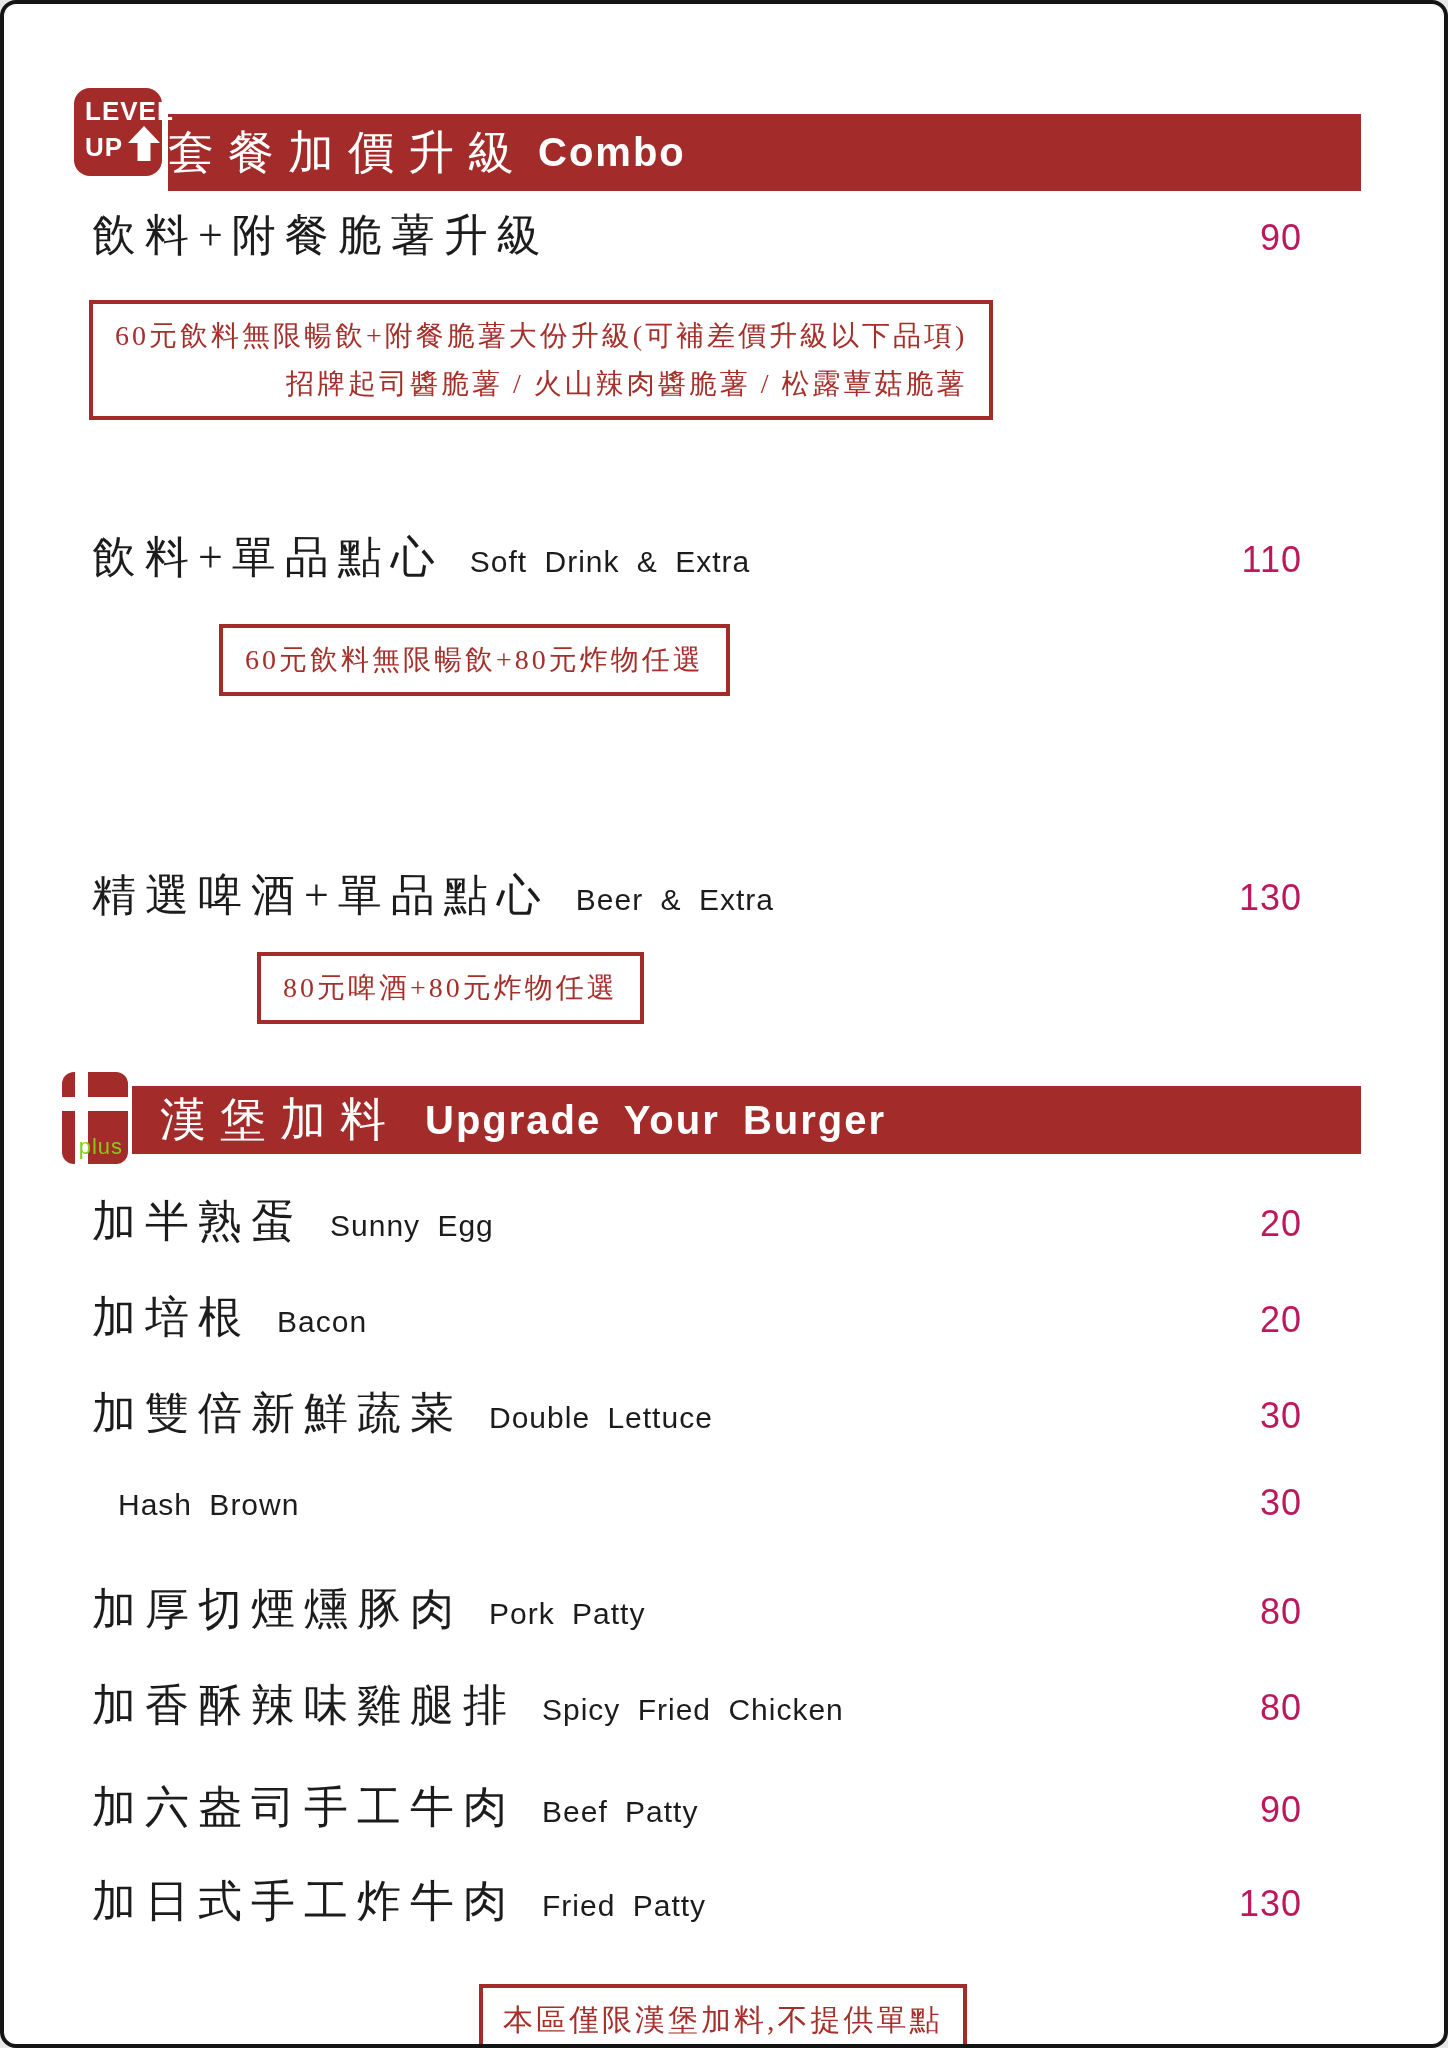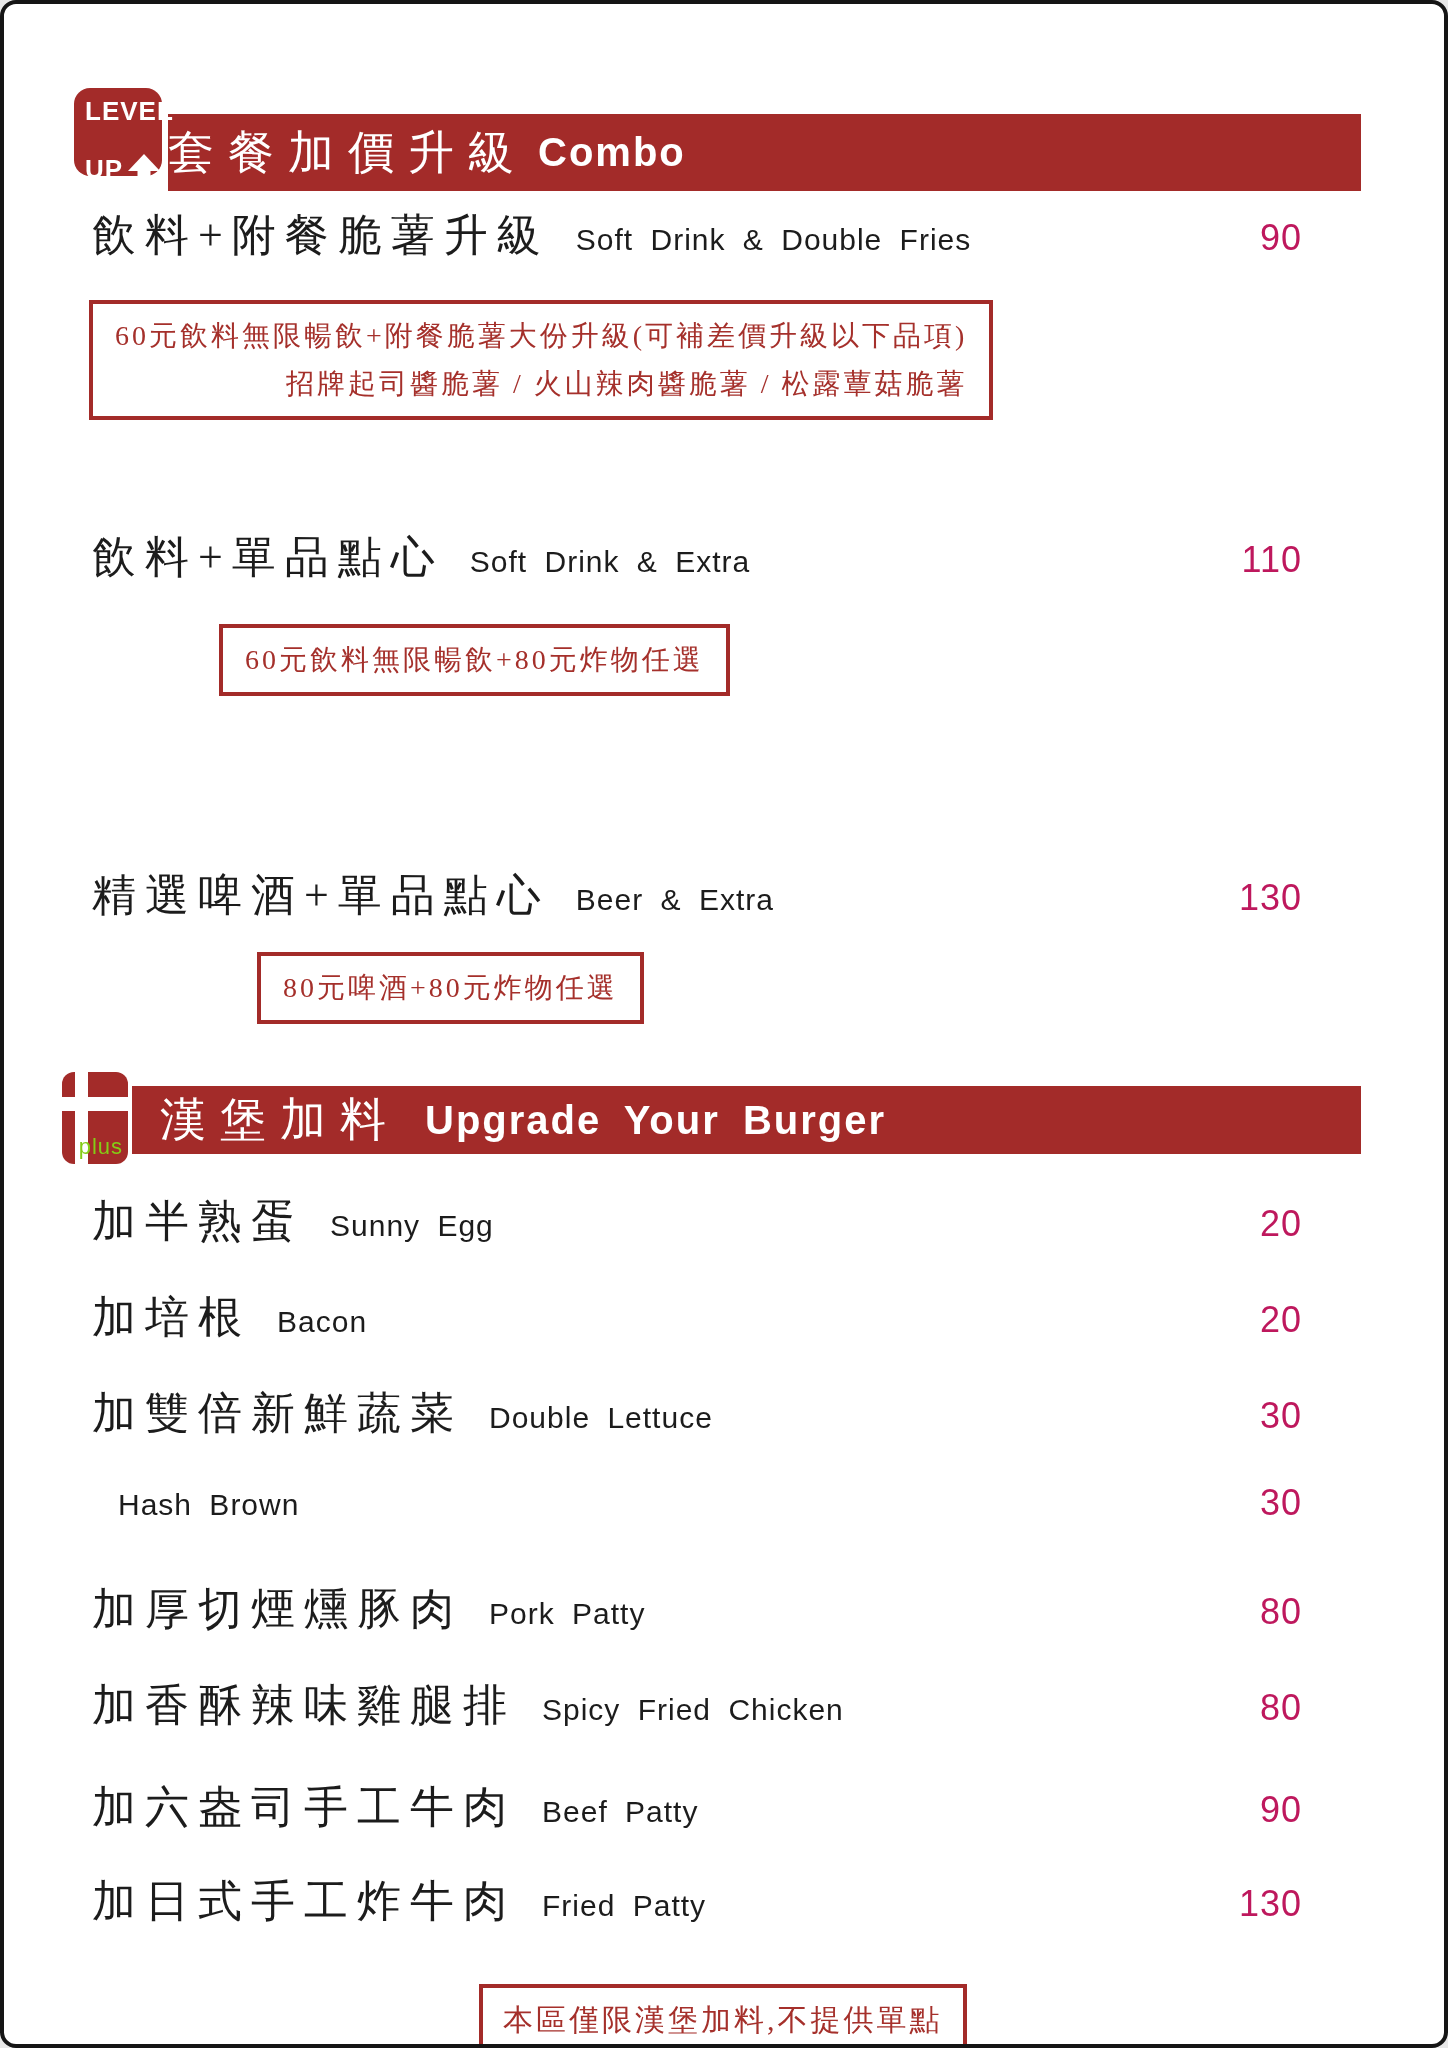--- a/index.html
+++ b/index.html
@@ -40,21 +40,21 @@
   
   .badge{
     position:absolute;background:var(--accent);color:#fff;
     box-sizing:border-box;z-index:2;
   }
   .badge-levelup{
     left:70px;top:84px;width:88px;height:88px;border-radius:16px;
     padding:8px 0 0 11px;
   }
   .badge-levelup .l1{font-size:26px;font-weight:700;letter-spacing:1px;line-height:30px;}
-  .badge-levelup .l2{display:flex;line-height:30px;margin-top:28px;}
+  .badge-levelup .l2{display:flex;align-items:flex-end;line-height:30px;}
   .badge-levelup .l2 .up-txt{font-size:26px;font-weight:700;letter-spacing:1px;}
   .up-arrow{position:relative;width:34px;height:36px;display:inline-block;margin-left:4px;}
   .up-arrow::before{
     content:"";position:absolute;top:0;left:50%;transform:translateX(-50%);
     border-left:16px solid transparent;border-right:16px solid transparent;
     border-bottom:17px solid #fff;
   }
   .up-arrow::after{
     content:"";position:absolute;top:15px;left:50%;transform:translateX(-50%);
     width:13px;height:20px;background:#fff;
@@ -109,21 +109,20 @@
     </div>
   </div>
 
   <div class="bar" style="left:164px;top:93px;width:1193px;height:77px;margin-top:17px;">
     <span class="zh">套餐加價升級</span>
     <span class="en">Combo</span>
   </div>
 
   <div class="row" style="top:202px;">
     <span class="zh">飲料+附餐脆薯升級</span>
-    <span class="en">Soft Drink &amp; Double Fries</span>
     <span class="price">90</span>
   </div>
   <div class="note-box" style="left:85px;top:296px;">
     <div class="note-line">60元飲料無限暢飲+附餐脆薯大份升級(可補差價升級以下品項)</div>
     <div class="note-line">招牌起司醬脆薯 / 火山辣肉醬脆薯 / 松露蕈菇脆薯</div>
   </div>
 
   <div class="row" style="top:524px;">
     <span class="zh">飲料+單品點心</span>
     <span class="en">Soft Drink &amp; Extra</span>

